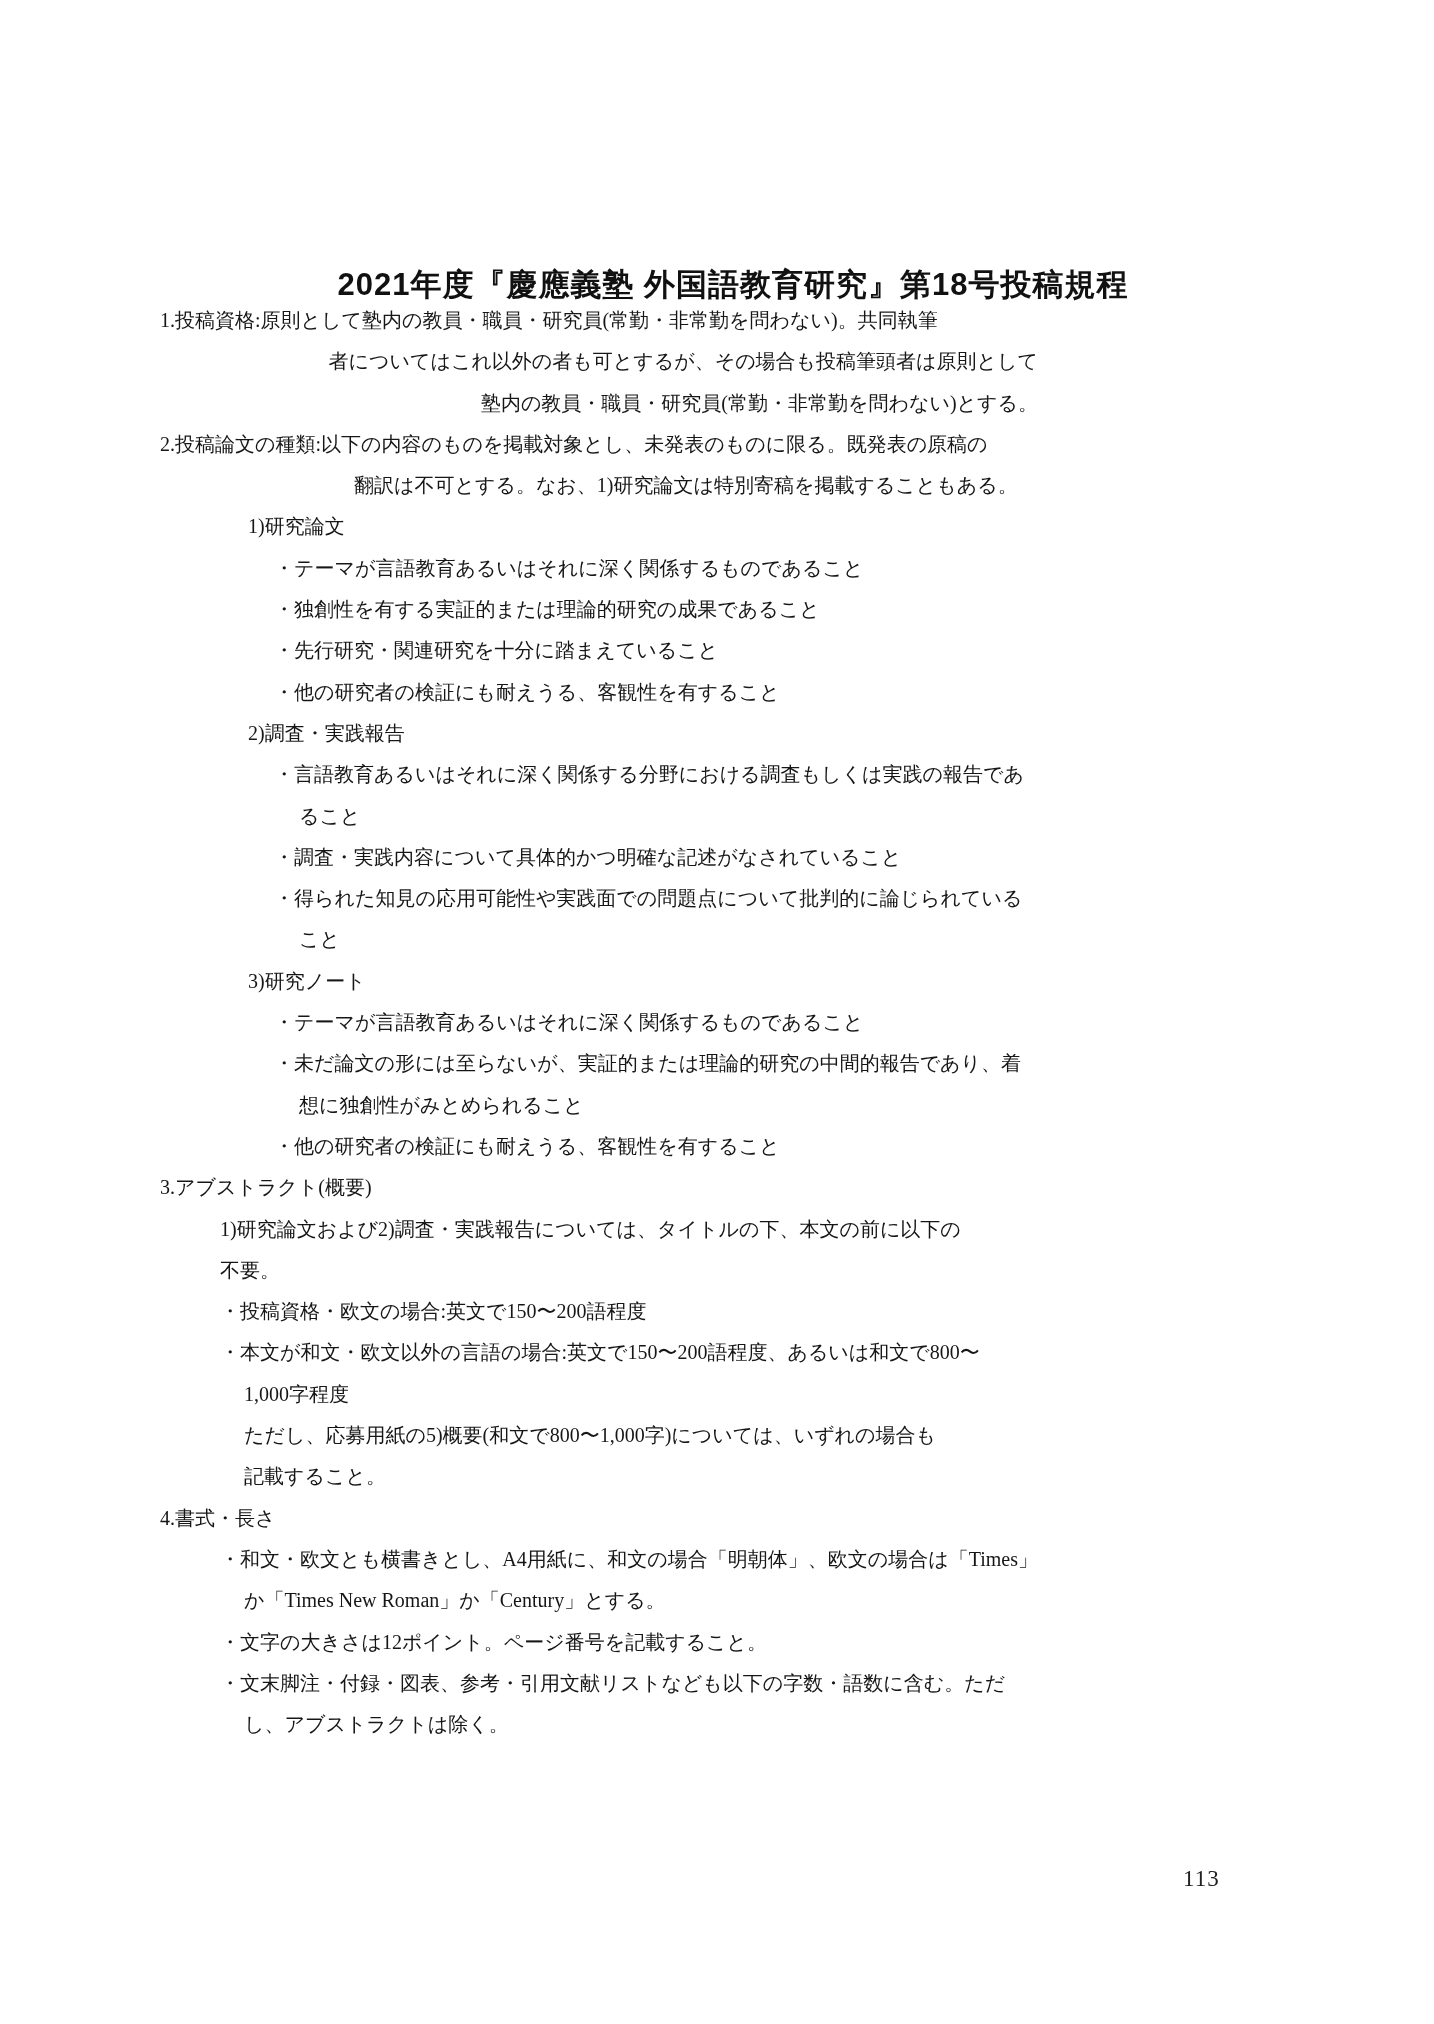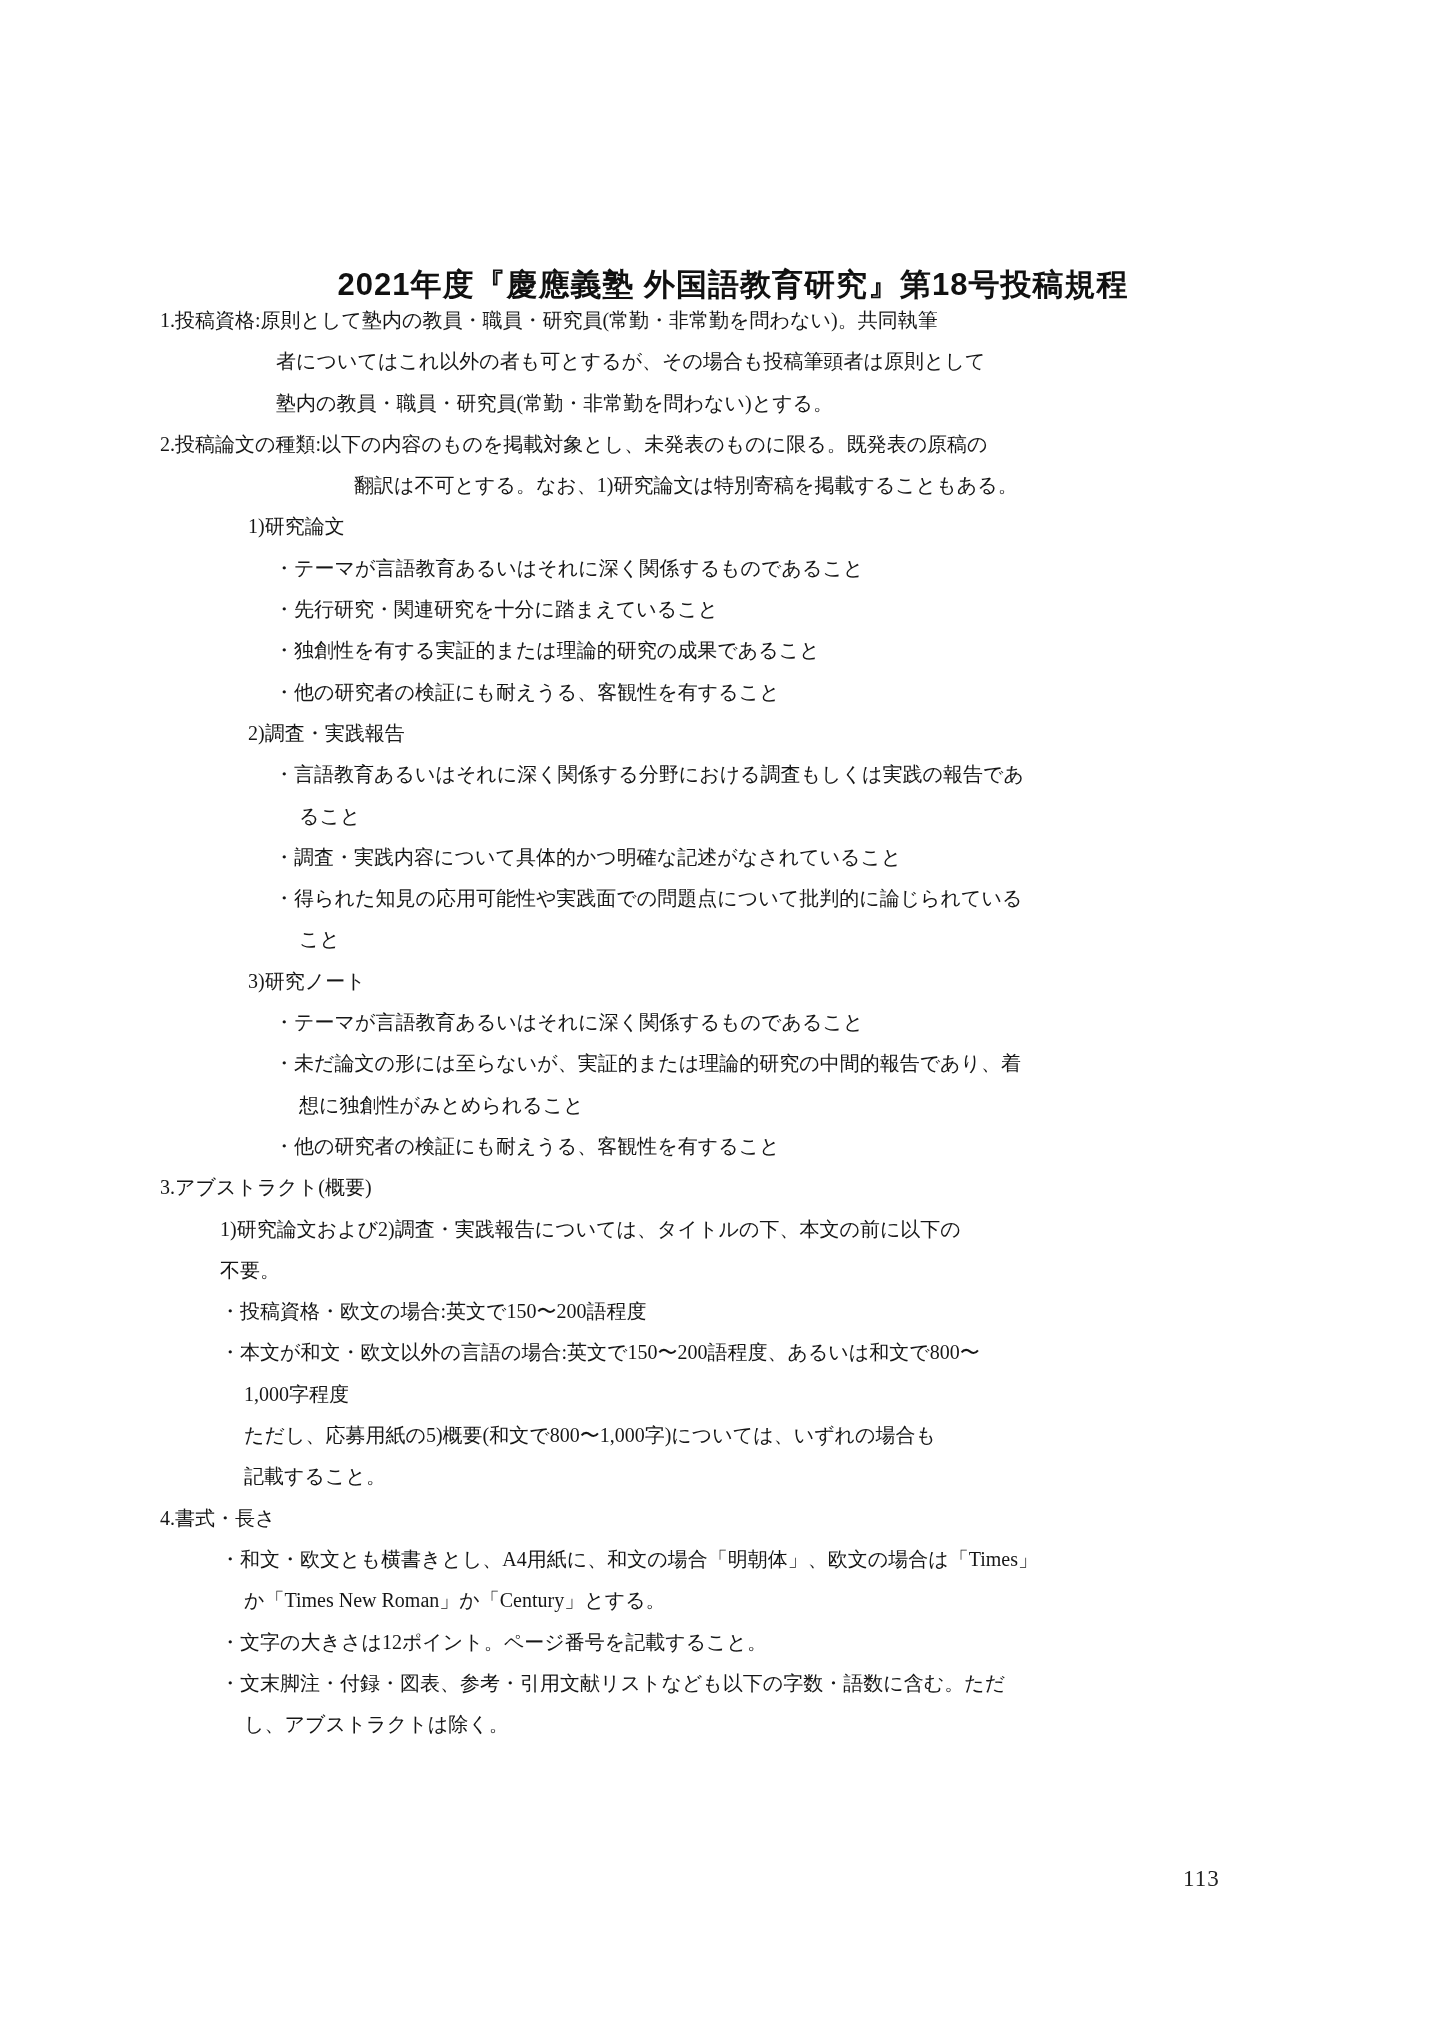--- a/index.html
+++ b/index.html
@@ -26,21 +26,21 @@
   .body{
     position:absolute;
     top:300px;left:160px;
     font-size:20px;
     line-height:41.3px;
     white-space:nowrap;
   }
   .ln{white-space:nowrap;}
   
   .i0 {padding-left:0;}
-  .ia {padding-left:116px;}  
+  .ia {padding-left:116px;text-align:right;}  
   .ib {padding-left:194px;}  
   .i1 {padding-left:88px;}   
   .i2 {padding-left:114px;}  
   .i2c{padding-left:139px;}  
   .i3 {padding-left:60px;}   
   .i3c{padding-left:84px;}   
   .pagenum{
     position:absolute;
     top:1866px;left:1183px;
     font-size:23px;
@@ -56,22 +56,22 @@
   <h1 class="title">2021年度『慶應義塾 外国語教育研究』第18号投稿規程</h1>
 
   <div class="body">
     <div class="ln i0">1.投稿資格:原則として塾内の教員・職員・研究員(常勤・非常勤を問わない)。共同執筆</div>
     <div class="ln ia">者についてはこれ以外の者も可とするが、その場合も投稿筆頭者は原則として</div>
     <div class="ln ia">塾内の教員・職員・研究員(常勤・非常勤を問わない)とする。</div>
     <div class="ln i0">2.投稿論文の種類:以下の内容のものを掲載対象とし、未発表のものに限る。既発表の原稿の</div>
     <div class="ln ib">翻訳は不可とする。なお、1)研究論文は特別寄稿を掲載することもある。</div>
     <div class="ln i1">1)研究論文</div>
     <div class="ln i2">・テーマが言語教育あるいはそれに深く関係するものであること</div>
+    <div class="ln i2">・独創性を有する実証的または理論的研究の成果であること</div>
     <div class="ln i2">・先行研究・関連研究を十分に踏まえていること</div>
-    <div class="ln i2">・独創性を有する実証的または理論的研究の成果であること</div>
     <div class="ln i2">・他の研究者の検証にも耐えうる、客観性を有すること</div>
     <div class="ln i1">2)調査・実践報告</div>
     <div class="ln i2">・言語教育あるいはそれに深く関係する分野における調査もしくは実践の報告であ</div>
     <div class="ln i2c">ること</div>
     <div class="ln i2">・調査・実践内容について具体的かつ明確な記述がなされていること</div>
     <div class="ln i2">・得られた知見の応用可能性や実践面での問題点について批判的に論じられている</div>
     <div class="ln i2c">こと</div>
     <div class="ln i1">3)研究ノート</div>
     <div class="ln i2">・テーマが言語教育あるいはそれに深く関係するものであること</div>
     <div class="ln i2">・未だ論文の形には至らないが、実証的または理論的研究の中間的報告であり、着</div>

